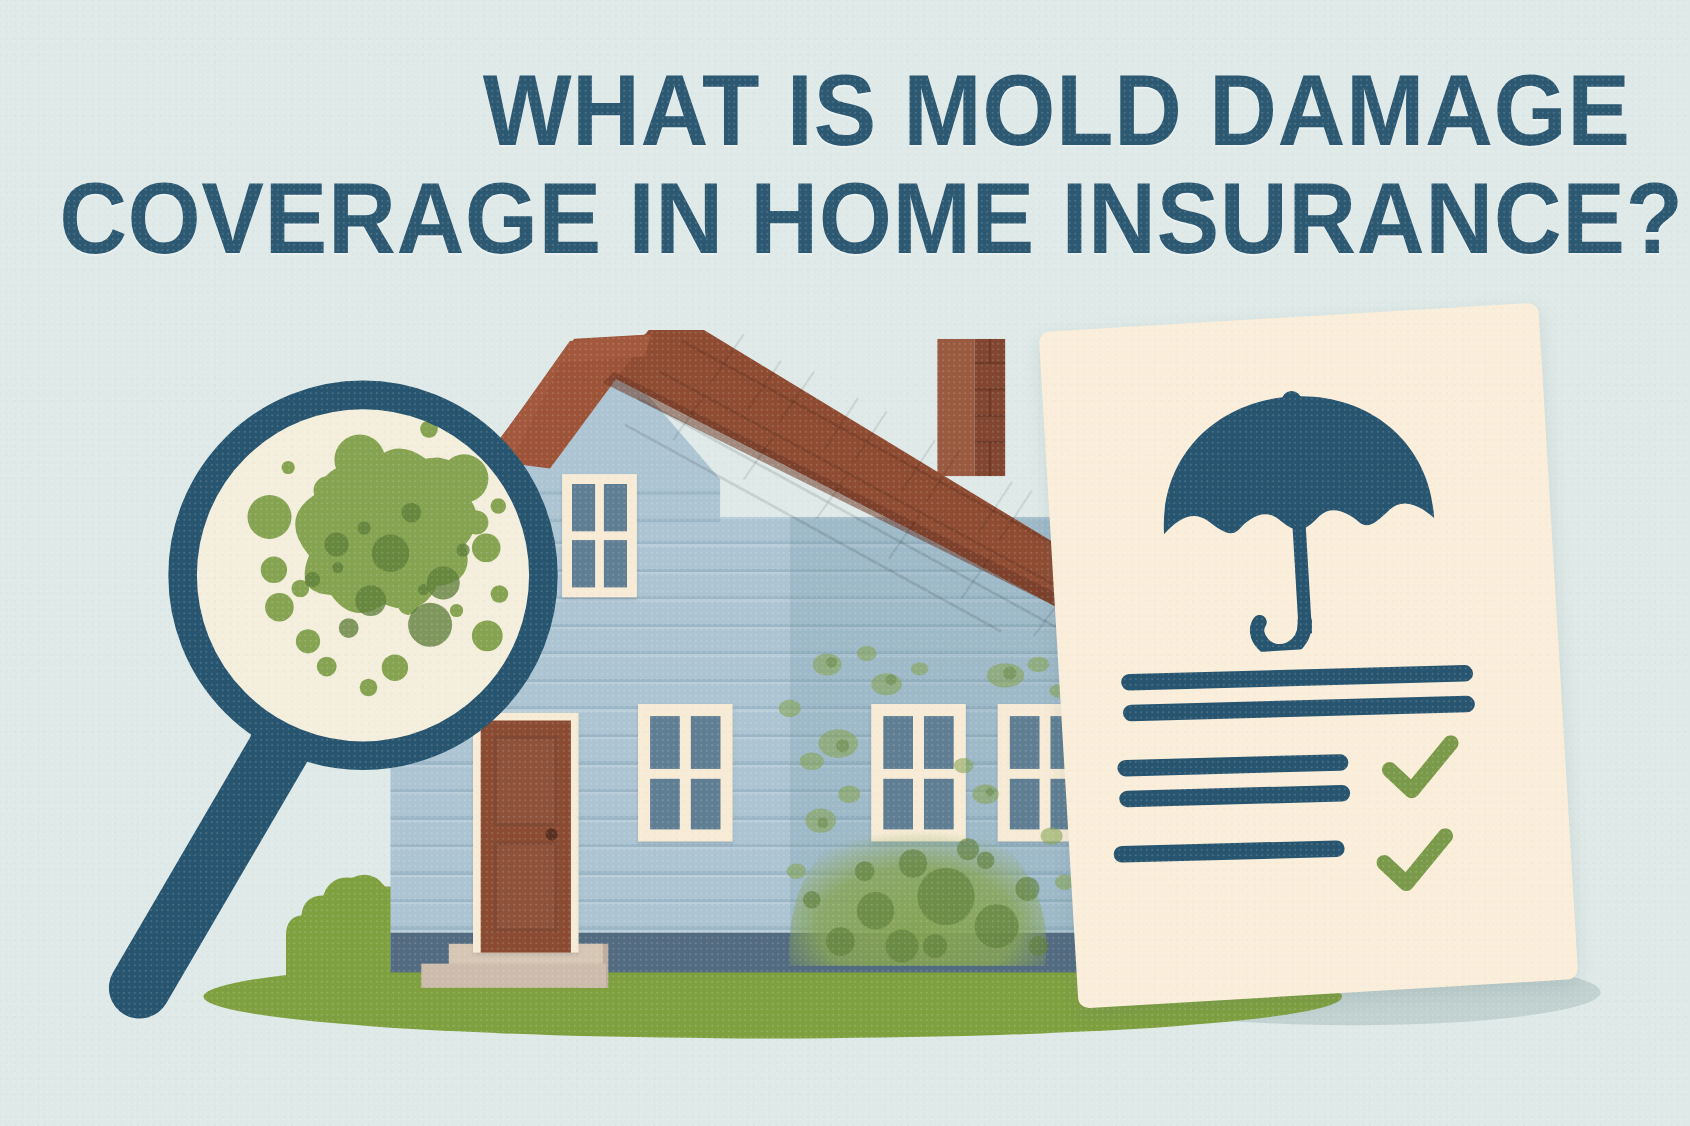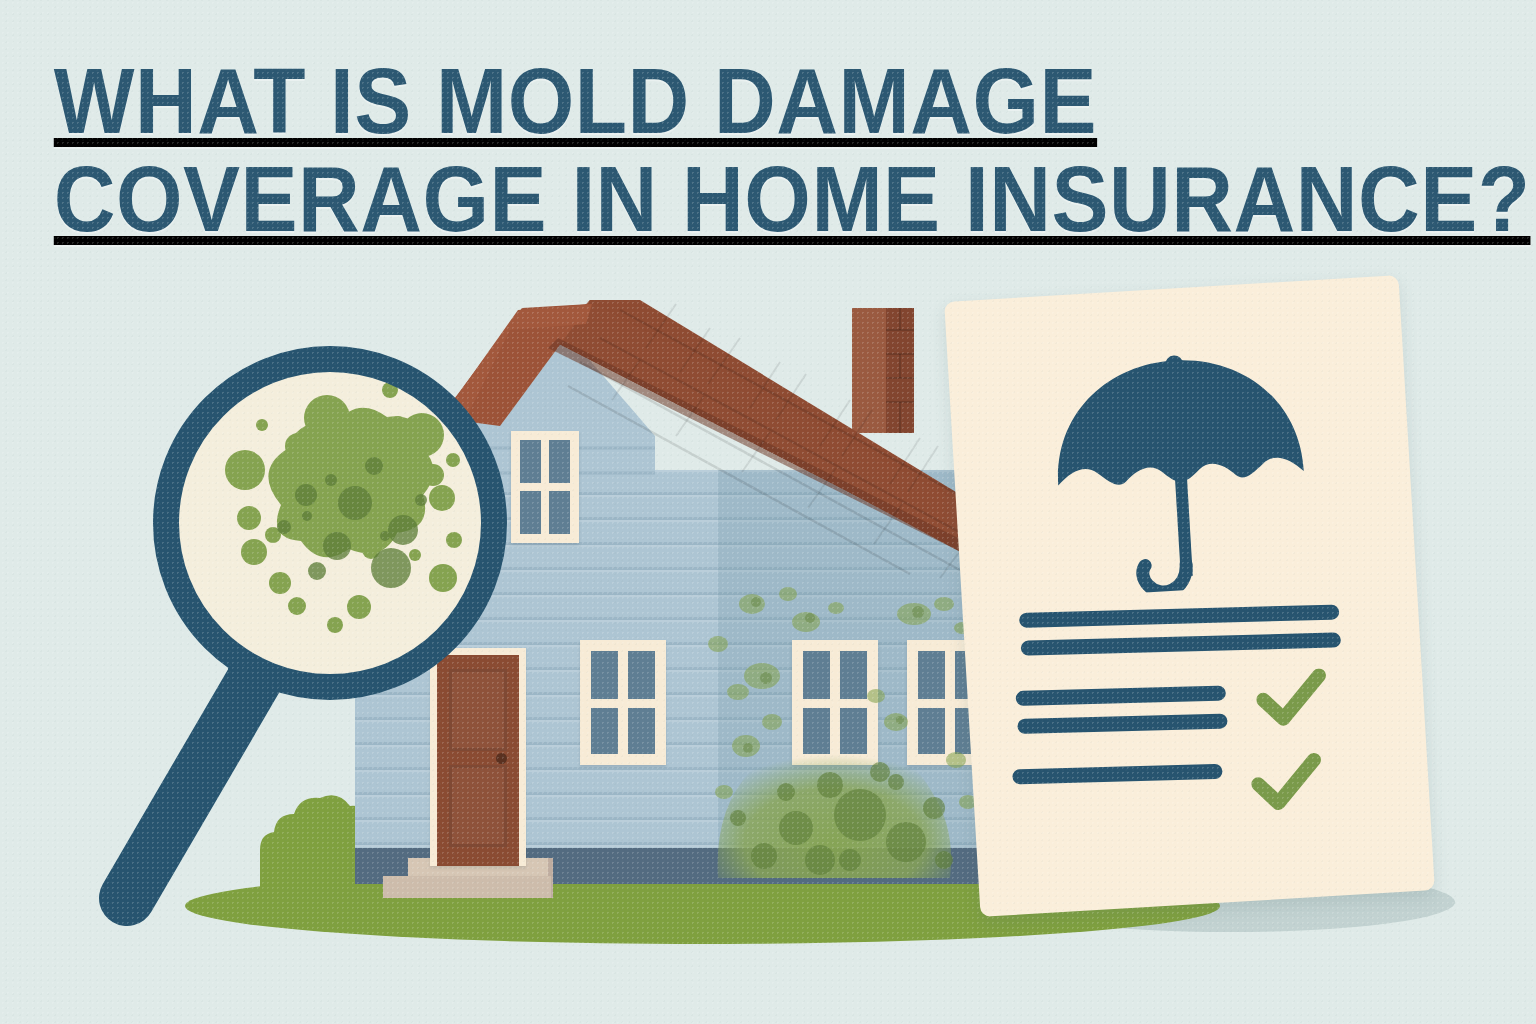--- a/index.html
+++ b/index.html
@@ -28,23 +28,22 @@
     background-position: 0 0, 3px 4px;
     z-index: 90;
   }
 
   
   #title {
     position: absolute;
     left: 0;
     top: 52px;
     width: 1536px;
-    text-align: left;
+    text-align: right;
     z-index: 40;
-    text-decoration: underline;
   }
   #title .line {
     display: block;
     color: #2c5872;
     font-family: "Liberation Sans", sans-serif;
     font-weight: 700;
     font-size: 92px;
     line-height: 98px;
     letter-spacing: 0.5px;
     transform: scaleX(0.93);

